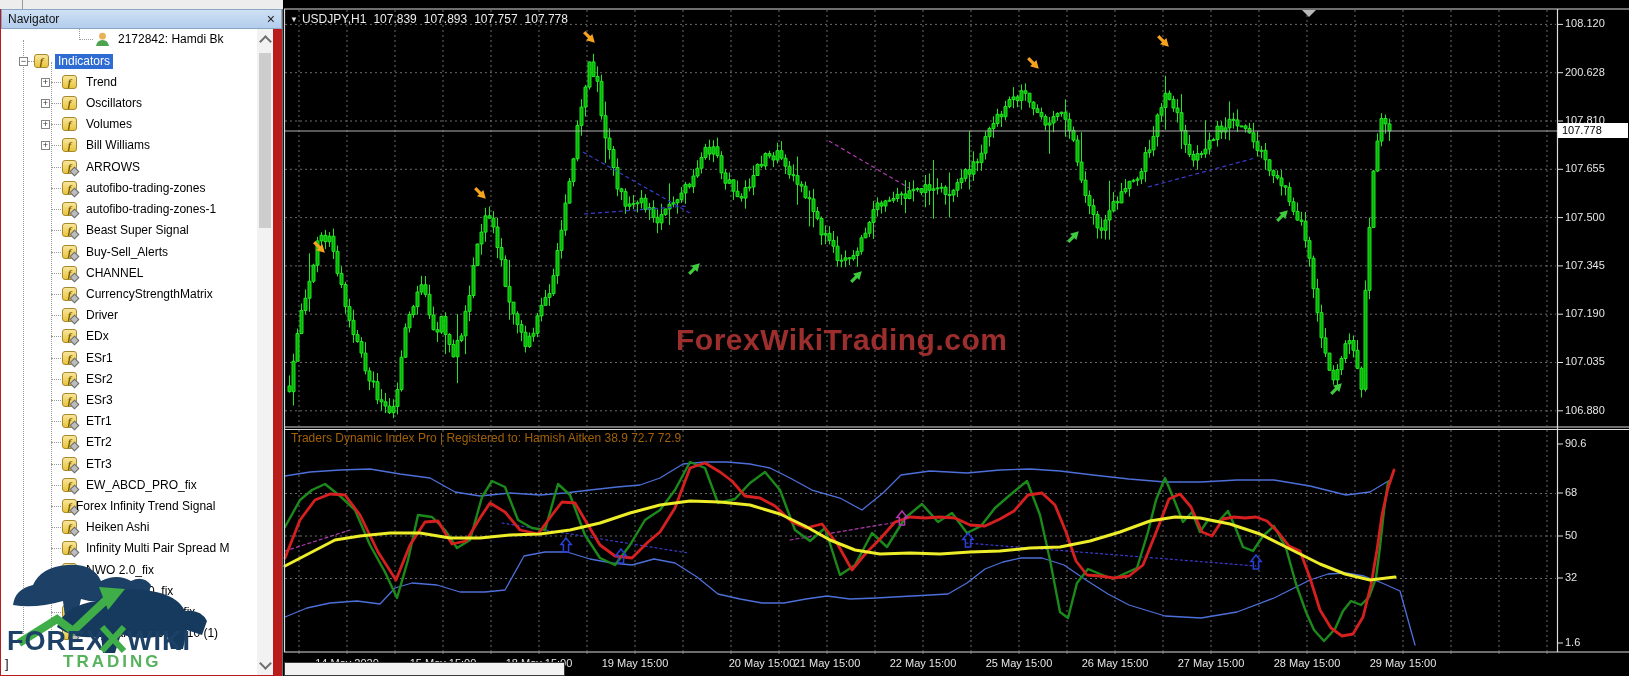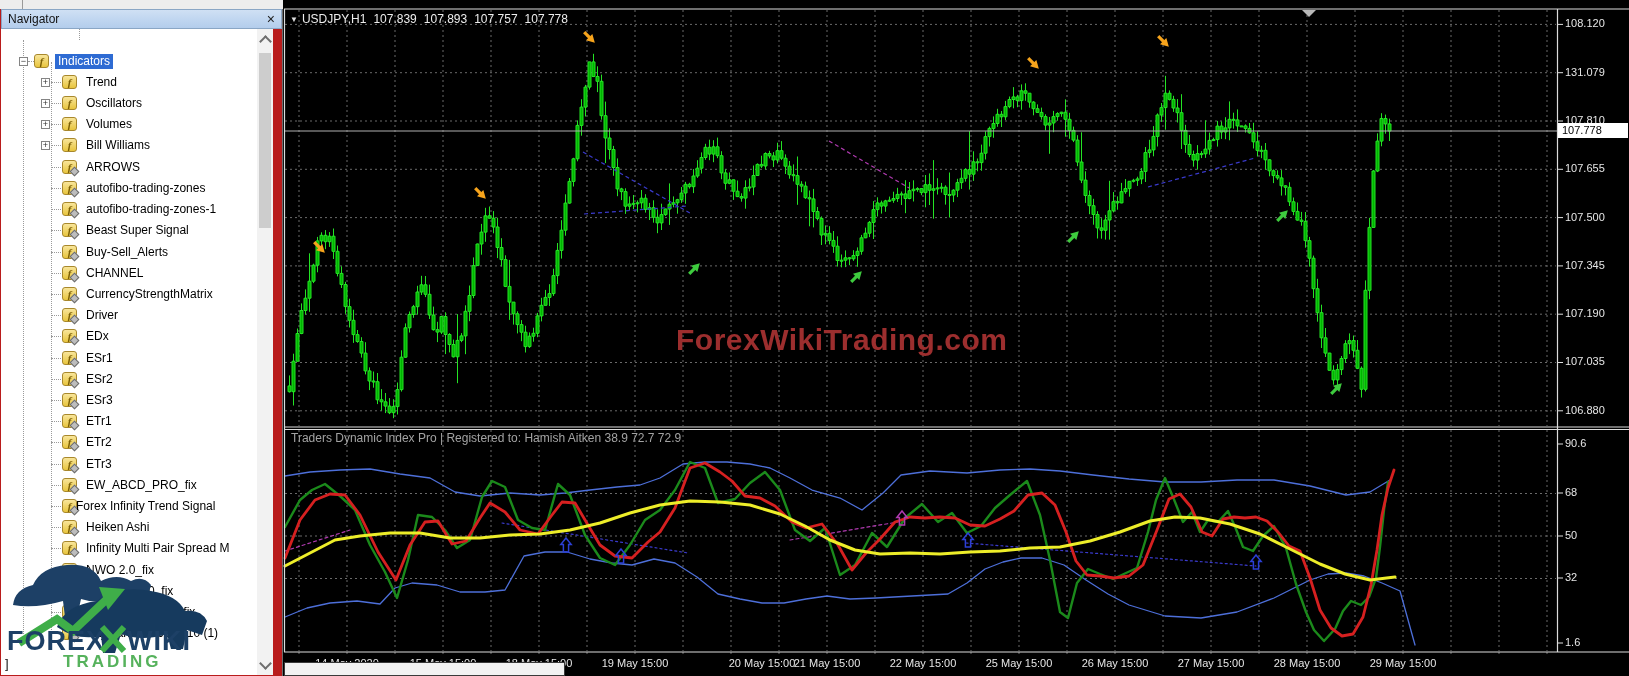--- a/index.html
+++ b/index.html
@@ -10,21 +10,21 @@
   #chartSvg{position:absolute;left:0;top:0;width:1629px;height:676px;z-index:1;}
   .olabel{position:absolute;z-index:2;color:#e6e6e6;font-size:11px;white-space:nowrap;}
   .tlabel{position:absolute;z-index:2;color:#e6e6e6;font-size:11px;white-space:nowrap;transform:translateX(-50%);}
   #chartHeader{position:absolute;left:290px;top:12px;z-index:2;color:#ededed;font-size:12px;white-space:nowrap;}
   #chartHeader .tri{font-size:8px;vertical-align:1px;color:#dcdcdc;margin-right:4px;}
   #chartHeader span.v{margin-left:7px;}
   #watermark{position:absolute;left:676px;top:323px;z-index:2;font-size:30px;font-weight:bold;
              letter-spacing:0.5px;color:#9c2e2e;}
   #priceBox{position:absolute;left:1558px;top:123px;width:66px;height:15px;background:#fff;color:#000;
             font-size:11px;line-height:15px;padding-left:4px;z-index:2;}
-  #tdiTitle{position:absolute;left:291px;top:431px;z-index:2;color:#a3a3a3;font-size:12px;white-space:nowrap;}
+  #tdiTitle{position:absolute;left:291px;top:431px;z-index:2;color:#a16207;font-size:12px;white-space:nowrap;}
   #tdiStatus{position:absolute;left:1330px;top:438px;width:226px;z-index:2;text-align:right;}
   #tdiStatus .row{height:16px;line-height:16px;color:#3aa23a;font-size:13px;}
   #tdiStatus .arr{color:#25c125;font-weight:bold;font-size:14px;margin-left:2px;}
   #sliver{position:absolute;left:284px;top:662px;width:281px;height:14px;background:#f2f2f2;
           border:1px solid #3a3a3a;z-index:2;box-sizing:border-box;}
   #bracket{position:absolute;left:5px;top:656px;color:#111;font-size:13px;z-index:4;}
   
   #navpanel{position:absolute;left:0;top:0;width:283px;height:676px;background:#b91c1c;z-index:3;
             border-right:1px solid #6e6e6e;box-sizing:border-box;}
   #topstrip{position:absolute;left:0;top:0;width:283px;height:9px;background:#ededed;}
@@ -134,21 +134,21 @@
     </svg>
 
   <div id="chartHeader">
     <span class="tri">▼</span><span>USDJPY,H1</span><span class="v">107.839</span><span class="v">107.893</span><span class="v">107.757</span><span class="v">107.778</span>
   </div>
 
   <div id="watermark">ForexWikiTrading.com</div>
 
   <div id="priceAxis">
       <div class="olabel" style="left:1565px;top:17px">108.120</div>
-      <div class="olabel" style="left:1565px;top:66px">131.079</div>
+      <div class="olabel" style="left:1565px;top:66px">200.628</div>
       <div class="olabel" style="left:1565px;top:114px">107.810</div>
       <div class="olabel" style="left:1565px;top:162px">107.655</div>
       <div class="olabel" style="left:1565px;top:211px">107.500</div>
       <div class="olabel" style="left:1565px;top:259px">107.345</div>
       <div class="olabel" style="left:1565px;top:307px">107.190</div>
       <div class="olabel" style="left:1565px;top:355px">107.035</div>
       <div class="olabel" style="left:1565px;top:404px">106.880</div>
     </div>
   <div id="timeAxis">
       <div class="tlabel" style="left:347px;top:657px">14 May 2020</div>
@@ -186,20 +186,28 @@
         <div class="tick"></div>
       </div>
     <div id="navtitle">
       <span>Navigator</span>
       <span id="navclose">×</span>
     </div>
     <div id="navtree">
         <div class="vdots" style="left:22px;top:11px;height:594.28px"></div>
         <div class="vdots" style="left:50px;top:32.61px;height:572.67px"></div>
         <div class="vdots" style="left:78px;top:0;height:11px"></div>
+        <div class="navrow" style="top:0.3999999999999986px">
+          <span class="hdots" style="left:78px;width:14px"></span>
+          <svg style="position:absolute;left:94px;top:3px" width="15" height="15" viewBox="0 0 15 15">
+            <circle cx="7.5" cy="4.2" r="3.4" fill="#e8b158"></circle>
+            <path d="M1,14 Q2,8 7.5,8 Q13,8 14,14 Z" fill="#4fa34f"></path>
+          </svg>
+          <span class="lbl" style="left:117px">2172842: Hamdi Bk</span>
+        </div>
         <div class="navrow" style="top:21.61px">
           <span class="exp" style="left:18px">−</span>
           <span class="hdots" style="left:27px;width:6px"></span>
           <span class="ficon" style="left:33px">
             <i>f</i>
           </span>
           <span class="lbl sel" style="left:54px">Indicators</span>
         </div>
         <div class="navrow" style="top:42.81999999999999px">
           <span class="hdots" style="left:50px;width:10px"></span>

